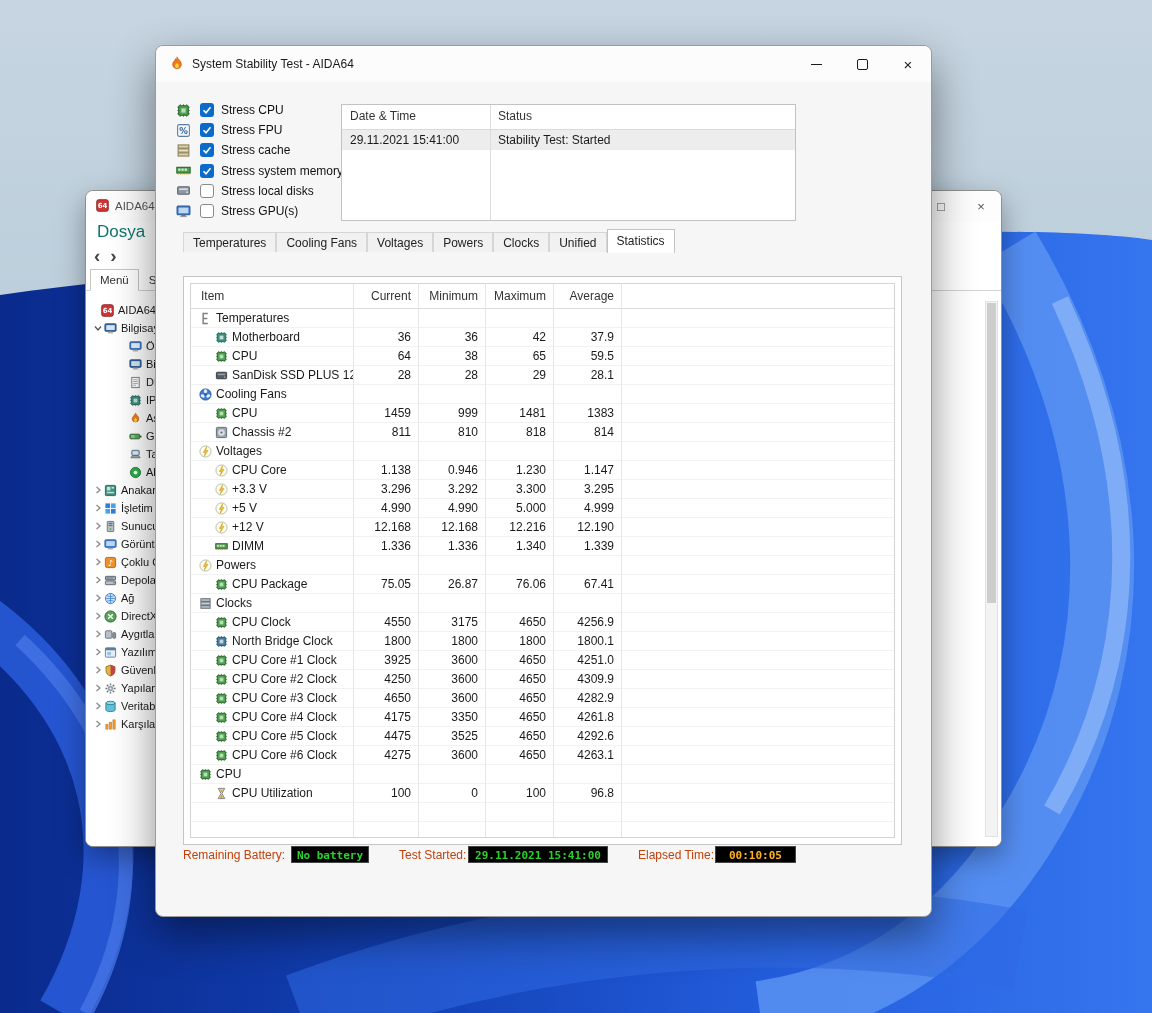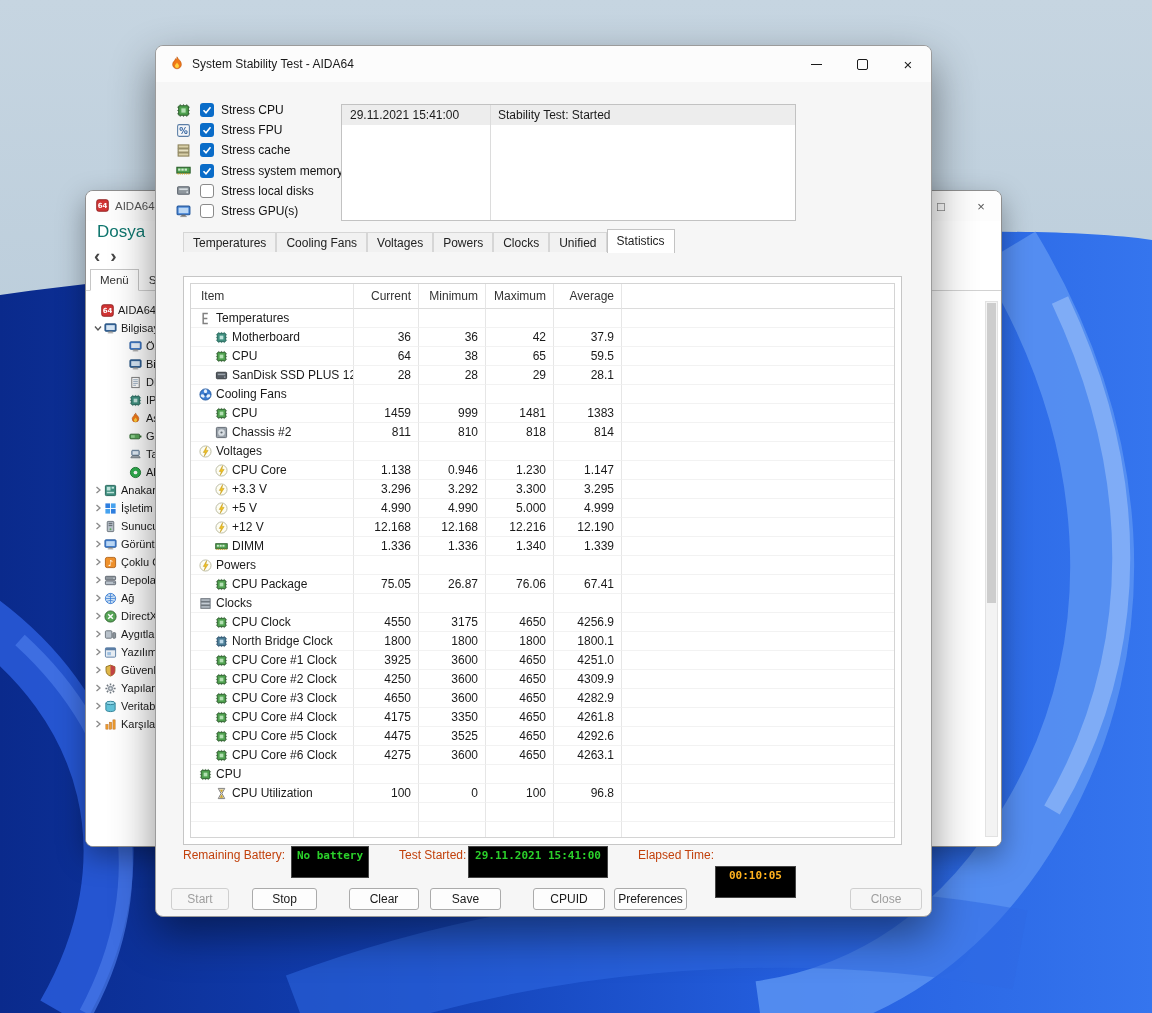--- a/index.html
+++ b/index.html
@@ -72,23 +72,23 @@
   .c.num{justify-content:flex-end;padding-right:7px;}
   .c.hdr{border-bottom:1px solid #dcdcdc;color:#333;}
   .c.item{padding-left:24px;gap:4px;white-space:nowrap;overflow:hidden;}
   .c.item.grp{padding-left:8px;}
   .c.item.hdr{padding-left:10px;}
   .icn{display:inline-flex;width:13px;height:13px;flex:none;}
   .icn svg{width:13px;height:13px;}
 
   .status-row{position:absolute;left:0;right:0;top:797px;height:26px;}
   .slab{position:absolute;top:5px;font-size:12px;color:#c2410c;}
-  .lcd{position:absolute;top:3px;height:32px;background:#000;border:1px solid #454545;box-sizing:border-box;
+  .lcd{position:absolute;top:3px;height:17px;background:#000;border:1px solid #454545;box-sizing:border-box;
        font-family:"DejaVu Sans Mono","Liberation Mono",monospace;font-size:11px;line-height:18px;text-align:center;font-weight:bold;}
-  .lcd.green{color:#2bd12b;} .lcd.amber{color:#ffb21e;margin-top:20px;}
+  .lcd.green{color:#2bd12b;} .lcd.amber{color:#ffb21e;}
 
   #button-row{position:absolute;left:0;right:0;top:842px;height:24px;}
   .btn{position:absolute;top:0;height:22px;box-sizing:border-box;border:1px solid #ababab;background:#fdfdfd;
        border-radius:3px;font-size:12px;color:#1a1a1a;text-align:center;line-height:20px;}
   .btn.disabled{color:#9e9e9e;border-color:#cfcfcf;background:#f6f6f6;}
 </style>
 </head>
 <body>
 
 <div id="desktop">
@@ -558,20 +558,24 @@
               <rect x="5" y="10" width="4" height="1.2" fill="#777"></rect>
               <rect x="4" y="11.2" width="6" height="1" fill="#999"></rect>
             </svg>
           </span>
           <span class="cb off"></span>
           <span class="stress-label">Stress GPU(s)</span>
         </div>
       </div>
 
     <div class="log">
+      <div class="log-head">
+        <div class="log-hc" style="width:148px">Date &amp; Time</div>
+        <div class="log-hc">Status</div>
+      </div>
       <div class="log-row">
         <div class="log-c" style="width:148px">29.11.2021 15:41:00</div>
         <div class="log-c">Stability Test: Started</div>
       </div>
       <div class="log-vline"></div>
     </div>
 
     <div id="tab-strip">
         <span class="tab ">Temperatures</span>
         <span class="tab ">Cooling Fans</span>
@@ -993,23 +997,14 @@
 
     <div class="status-row">
       <span class="slab" style="left:27px">Remaining Battery:</span>
       <span class="lcd green" style="left:135px;width:78px">No battery</span>
       <span class="slab" style="left:243px">Test Started:</span>
       <span class="lcd green" style="left:312px;width:140px">29.11.2021 15:41:00</span>
       <span class="slab" style="left:482px">Elapsed Time:</span>
       <span class="lcd amber" style="left:559px;width:81px">00:10:05</span>
     </div>
 
-    <div id="button-row">
-        <span class="btn disabled" style="left:15px;width:58px">Start</span>
-        <span class="btn " style="left:96px;width:65px">Stop</span>
-        <span class="btn " style="left:193px;width:70px">Clear</span>
-        <span class="btn " style="left:274px;width:71px">Save</span>
-        <span class="btn " style="left:377px;width:72px">CPUID</span>
-        <span class="btn " style="left:458px;width:73px">Preferences</span>
-        <span class="btn disabled" style="left:694px;width:72px">Close</span>
-      </div>
   </div>
 </div>
 
 </body></html>

